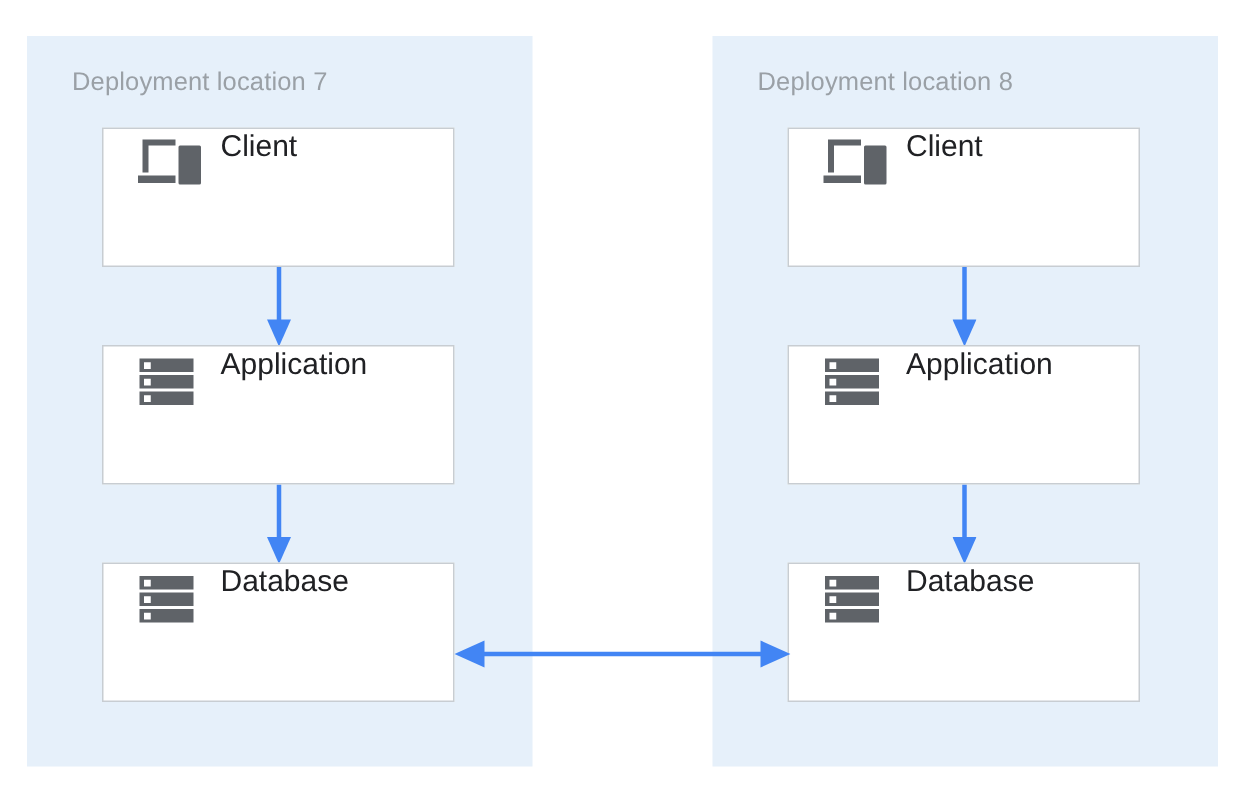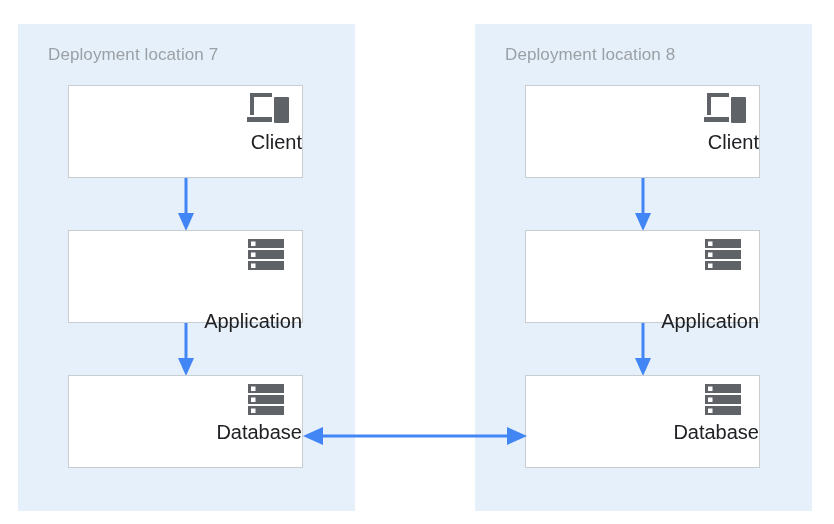--- a/index.html
+++ b/index.html
@@ -45,28 +45,27 @@
 
   
   .node {
     position: absolute;
     width: 235px;
     height: 93px;
     background: #ffffff;
     border: 1px solid #c8cdd2;
     box-sizing: border-box;
     display: flex;
-    align-items: flex-end;
-    flex-direction: column;
+    align-items: flex-start;
   }
   .node-left  { left: 50px; }
   .node-right { left: 50px; }
 
   .node-client { top: 61px; }
-  .node-app    { top: 206px; gap: 34px; }
+  .node-app    { top: 206px; }
   .node-db     { top: 351px; }
 
   .node-icon {
     width: 44px;
     height: 44px;
     margin-left: 22px;
     margin-right: 12px;
     flex: 0 0 auto;
     display: block;
   }

